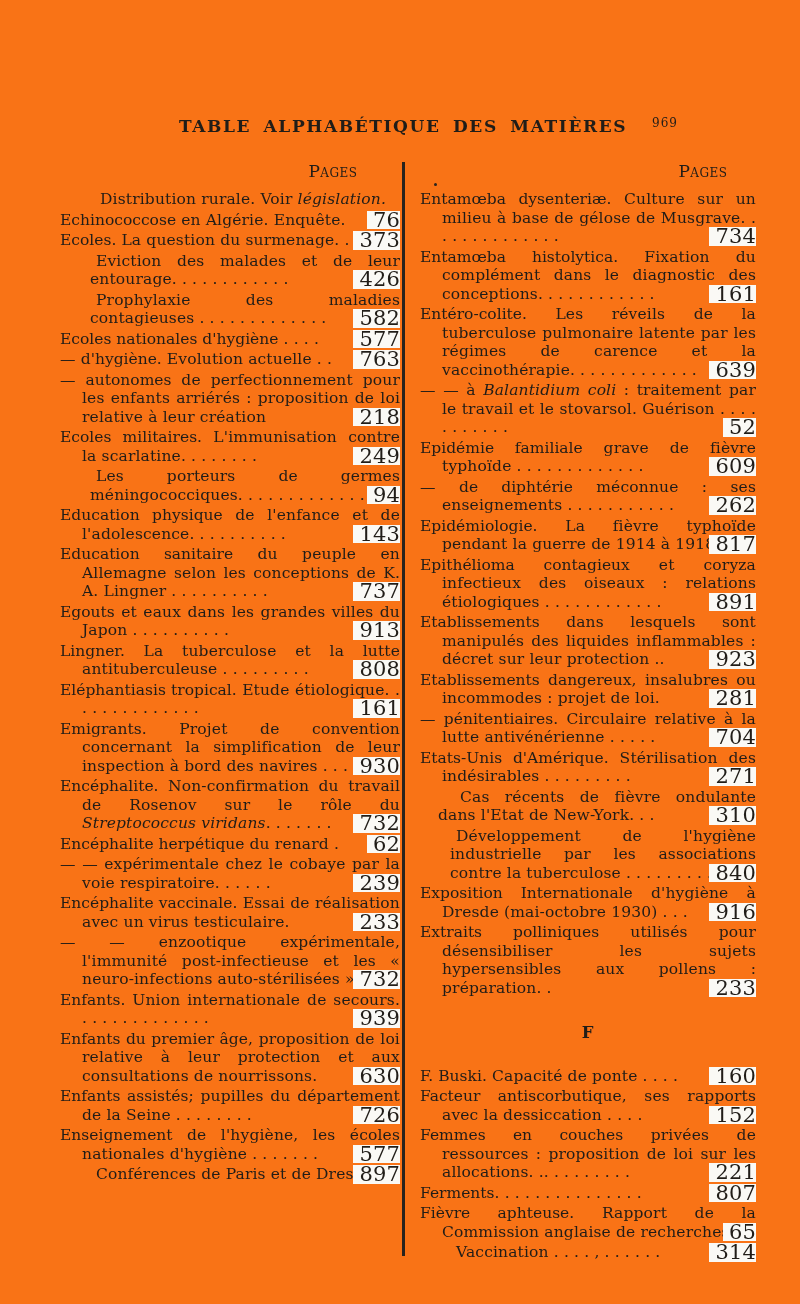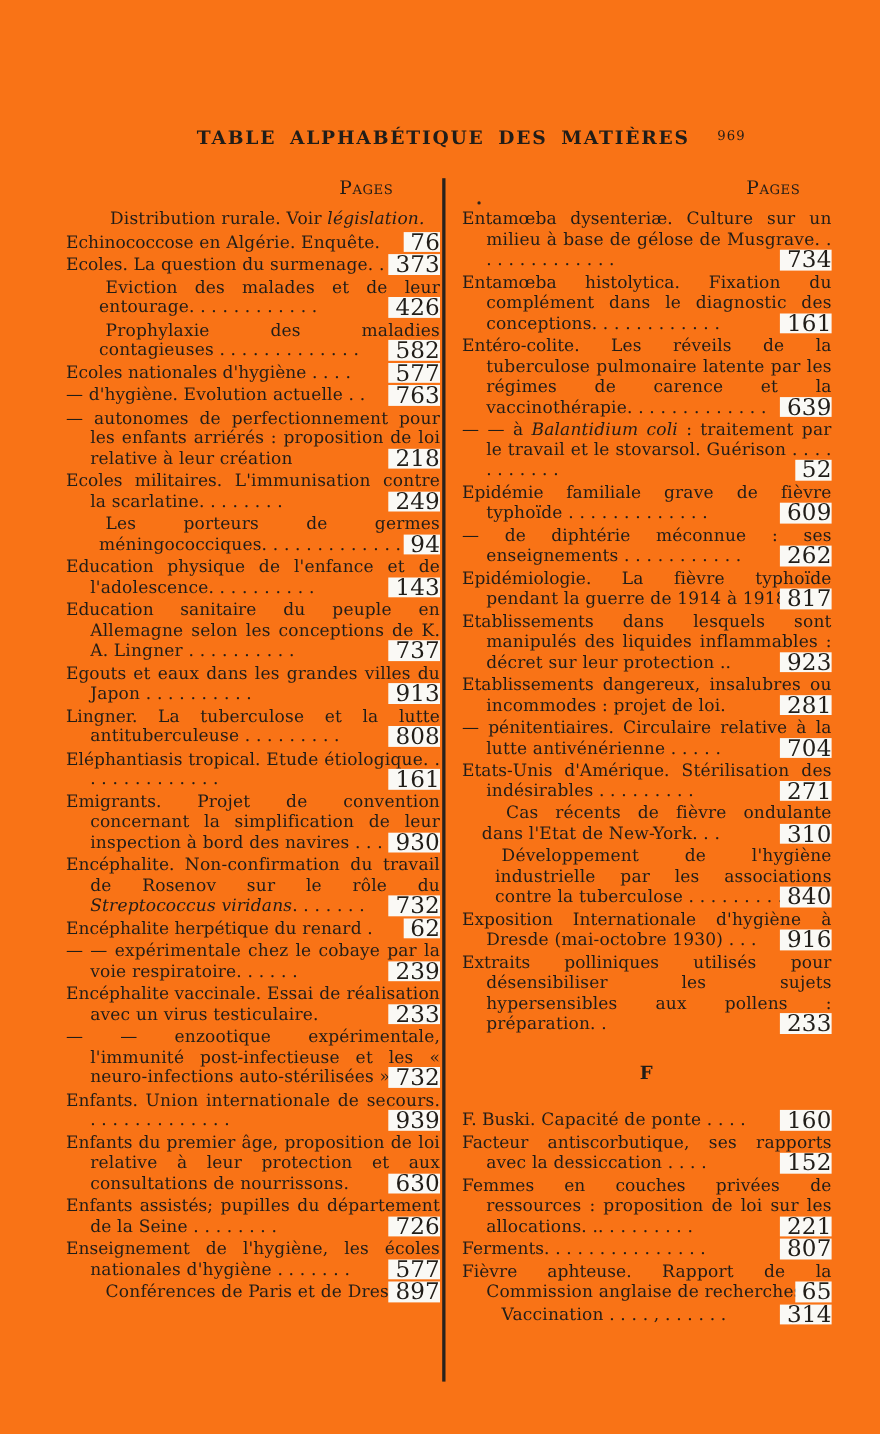--- a/index.html
+++ b/index.html
@@ -92,20 +92,21 @@
     </section>
   <section class="col right" id="col-right">
     <span class="ink-dot"></span>
   <div class="entry main"><span><b>Entamœba dysenteriæ.</b><span> Culture sur un milieu à base de gélose de Musgrave. . . . . . . . . . . . . .</span></span><span class="pg">734</span></div>
       <div class="entry main"><span><b>Entamœba histolytica.</b><span> Fixation du complément dans le diagnostic des conceptions. . . . . . . . . . . .</span></span><span class="pg">161</span></div>
       <div class="entry main"><span><b>Entéro-colite.</b><span> Les réveils de la tuberculose pulmonaire latente par les régimes de carence et la vaccinothérapie. . . . . . . . . . . . .</span></span><span class="pg">639</span></div>
       <div class="entry dash"><span><span>— — à </span><i>Balantidium coli</i><span> : traitement par le travail et le stovarsol. Guérison . . . . . . . .  . . .</span></span><span class="pg">52</span></div>
       <div class="entry main"><span><b>Epidémie familiale</b><span> grave de fièvre typhoïde . . . . . . . . . . . . .</span></span><span class="pg bold">609</span></div>
       <div class="entry dash"><span><span>— </span><b>de diphtérie</b><span> méconnue : ses enseignements . . . . . . . . . . .</span></span><span class="pg bold">262</span></div>
       <div class="entry main"><span><b>Epidémiologie.</b><span> La fièvre typhoïde pendant la guerre de 1914 à 1918 .</span></span><span class="pg bold">817</span></div>
+      <div class="entry main"><span><b>Epithélioma contagieux</b><span> et coryza infectieux des oiseaux : relations étiologiques . . . . . . . . . . . .</span></span><span class="pg">891</span></div>
       <div class="entry main"><span><b>Etablissements</b><span> dans lesquels sont manipulés des liquides inflammables : décret sur leur protection ..</span></span><span class="pg">923</span></div>
       <div class="entry main"><span><b>Etablissements dangereux</b><span>, insalubres ou incommodes : projet de loi.</span></span><span class="pg bold">281</span></div>
       <div class="entry dash"><span><span>— </span><b>pénitentiaires</b><span>. Circulaire relative à la lutte antivénérienne . . . . .</span></span><span class="pg">704</span></div>
       <div class="entry main"><span><b>Etats-Unis d'Amérique</b><span>. Stérilisation des indésirables . . . . . . . . .</span></span><span class="pg bold">271</span></div>
       <div class="entry sub2"><span><span>Cas récents de fièvre ondulante dans l'Etat de New-York. . .</span></span><span class="pg">310</span></div>
       <div class="entry sub"><span><span>Développement de l'hygiène industrielle par les associations contre la tuberculose . . . . . . . . . .</span></span><span class="pg bold">840</span></div>
       <div class="entry main"><span><b>Exposition Internationale</b><span> d'hygiène à Dresde (mai-octobre 1930) . . .</span></span><span class="pg bold">916</span></div>
       <div class="entry main"><span><b>Extraits polliniques</b><span> utilisés pour désensibiliser les sujets hypersensibles aux pollens : préparation. .</span></span><span class="pg">233</span></div>
       <div class="letter-heading">F</div>
       <div class="entry main"><span><b>F. Buski</b><span>. Capacité de ponte . . . .</span></span><span class="pg bold">160</span></div>

